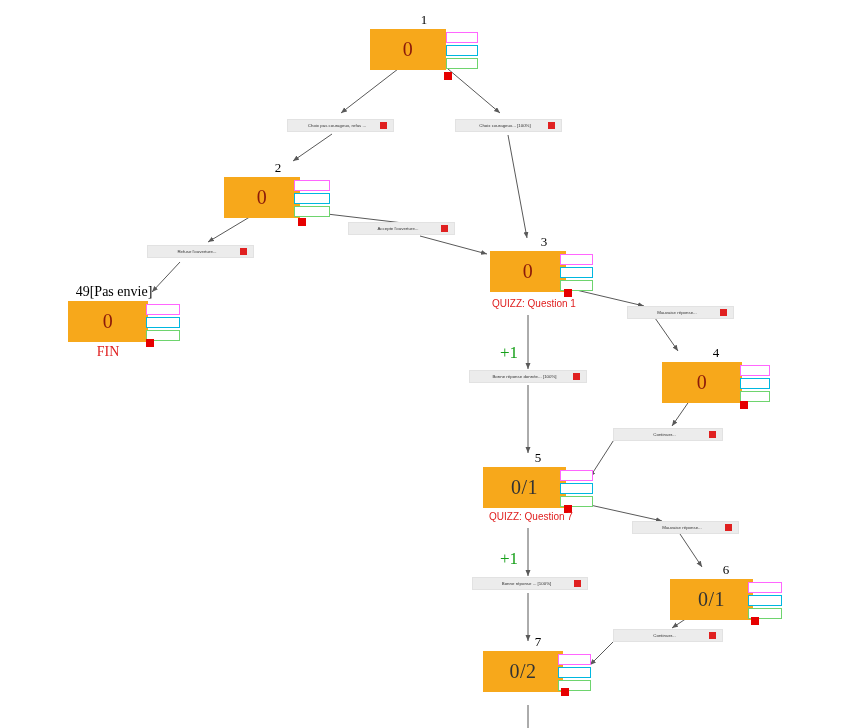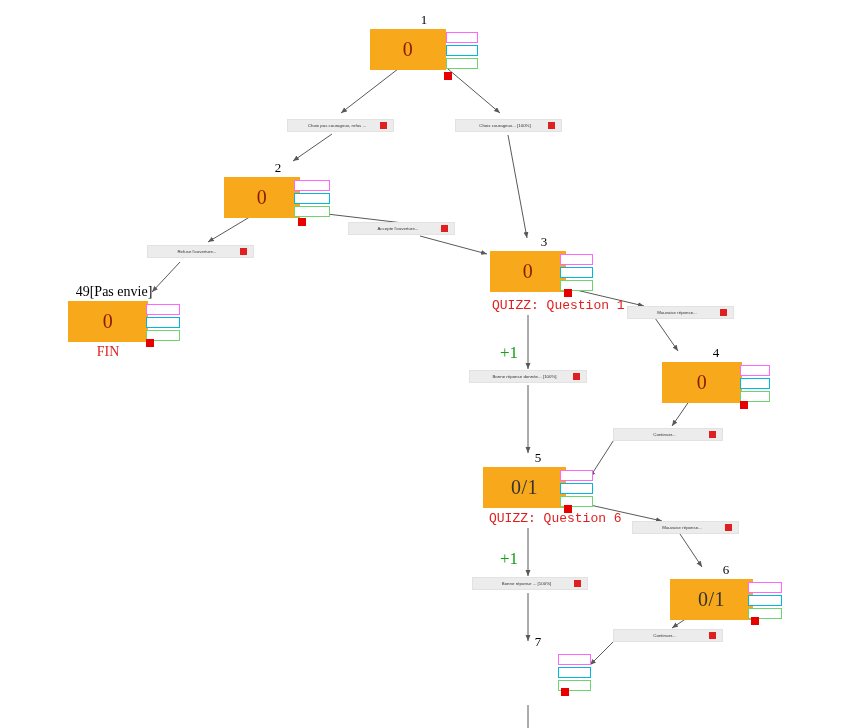--- a/index.html
+++ b/index.html
@@ -128,22 +128,22 @@
     width: 7px;
     height: 7px;
     background: #e02020;
     margin-right: 6px;
     flex: 0 0 auto;
   }
 
   
   .quiz-note {
     position: absolute;
-    font-family: Liberation Mono, monospace;
-    font-size: 13px;
+    font-family: Liberation Sans, sans-serif;
+    font-size: 10px;
     color: #e02020;
     white-space: nowrap;
   }
   .plus-note {
     position: absolute;
     font-family: "Liberation Serif", serif;
     font-size: 17px;
     color: #17a01a;
     white-space: nowrap;
   }
@@ -278,20 +278,23 @@
     <div class="chips" style="left:78px; top:20px; width:34px;">
       <div class="chip magenta" style="width:34px;"></div>
       <div class="chip cyan" style="width:34px;"></div>
       <div class="chip green" style="width:34px;"></div>
     </div>
     <div class="red-dot" style="left:81px; top:55px;"></div>
   </div>
 
   <div class="node" style="left:483px; top:634px; width:110px; height:58px;">
     <div class="node-id" style="top:0px;">7</div>
+    <div class="node-box" style="left:0px; top:17px; width:80px; height:41px;">
+      <div class="node-value score">0/2</div>
+    </div>
     <div class="chips" style="left:75px; top:20px; width:33px;">
       <div class="chip magenta" style="width:33px;"></div>
       <div class="chip cyan" style="width:33px;"></div>
       <div class="chip green" style="width:33px;"></div>
     </div>
     <div class="red-dot" style="left:78px; top:54px;"></div>
   </div>
 
   <div class="node" style="left:68px; top:284px; width:112px; height:74px;">
     <div class="node-id wide" style="top:0px; left:46px; transform:translateX(-50%); font-size:14px;">49[Pas envie]</div>
@@ -354,17 +357,17 @@
 
   <div class="edge-label" style="left:613px; top:629px; width:110px;">
     <span class="txt">Continuer...</span>
     <span class="sq"></span>
   </div>
 
   <div class="quiz-note" style="left:492px; top:298px;">QUIZZ: Question 1</div>
 
   <div class="plus-note" style="left:500px; top:343px;">+1</div>
 
-  <div class="quiz-note" style="left:489px; top:511px;">QUIZZ: Question 6</div>
+  <div class="quiz-note" style="left:489px; top:511px;">QUIZZ: Question 7</div>
 
   <div class="plus-note" style="left:500px; top:549px;">+1</div>
 
 </div>
 
 </body></html>

